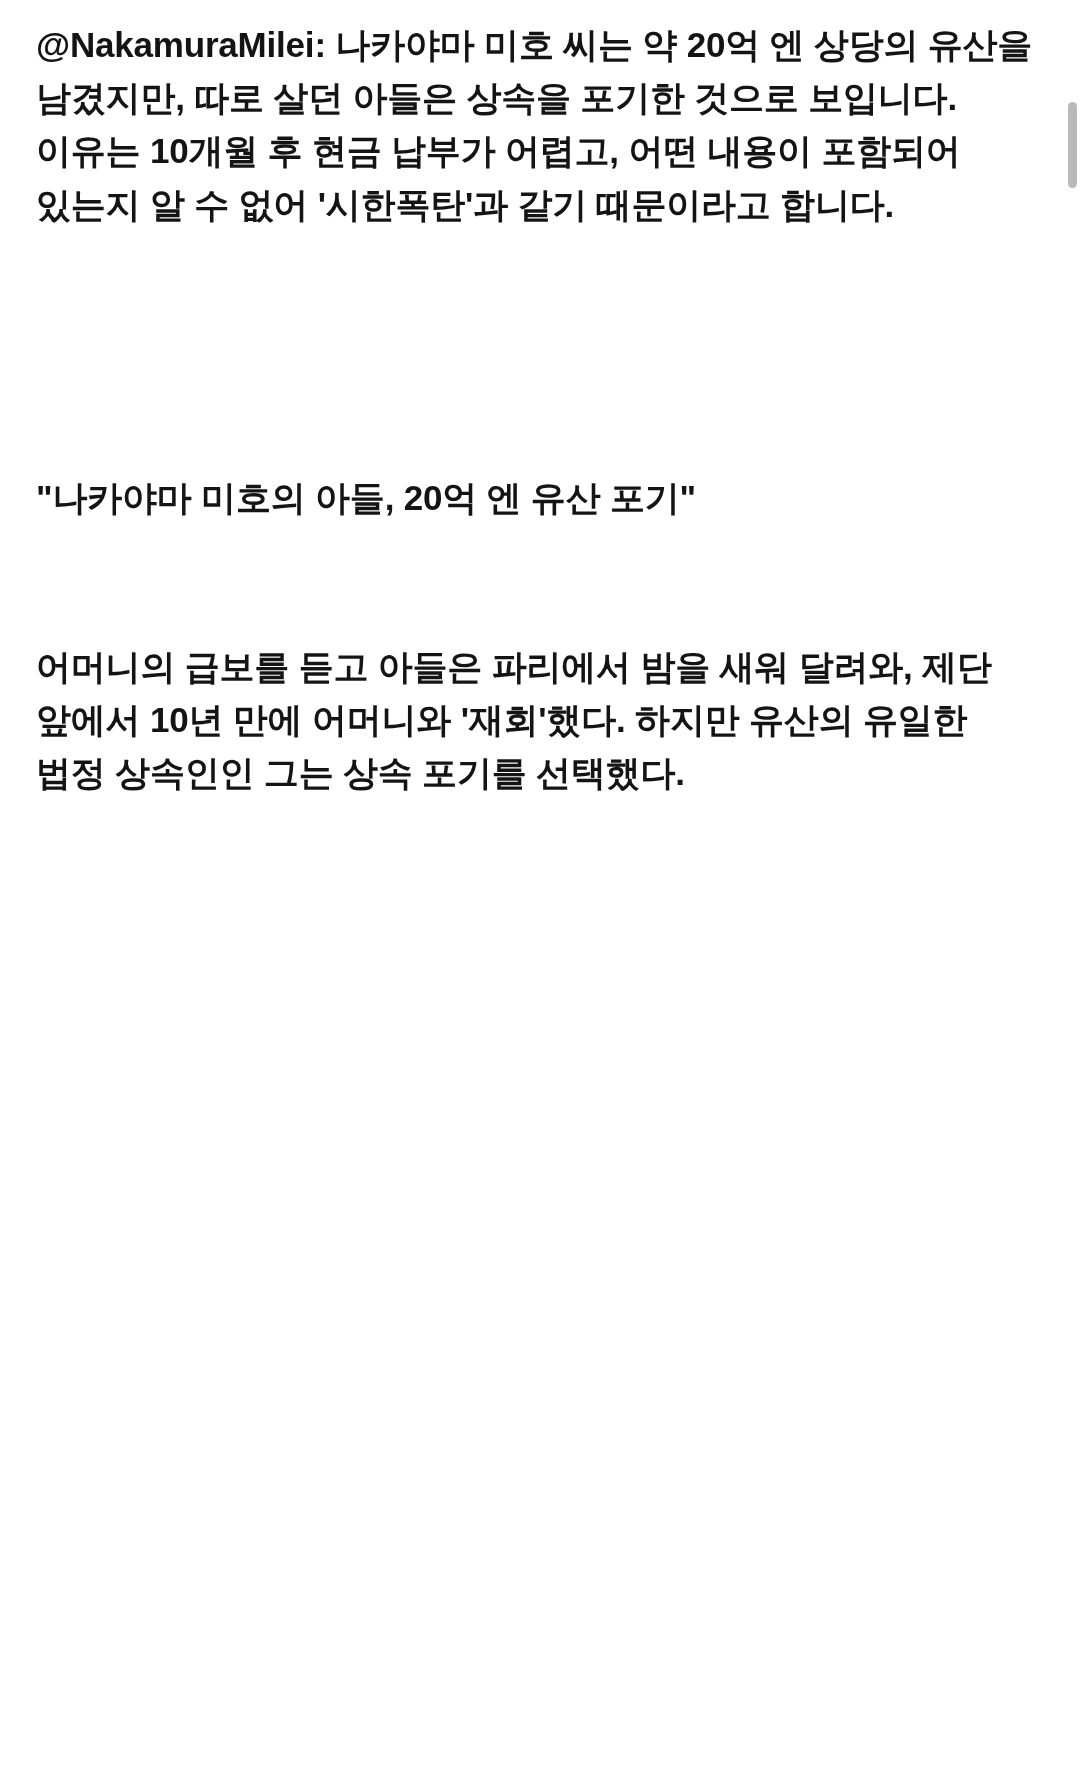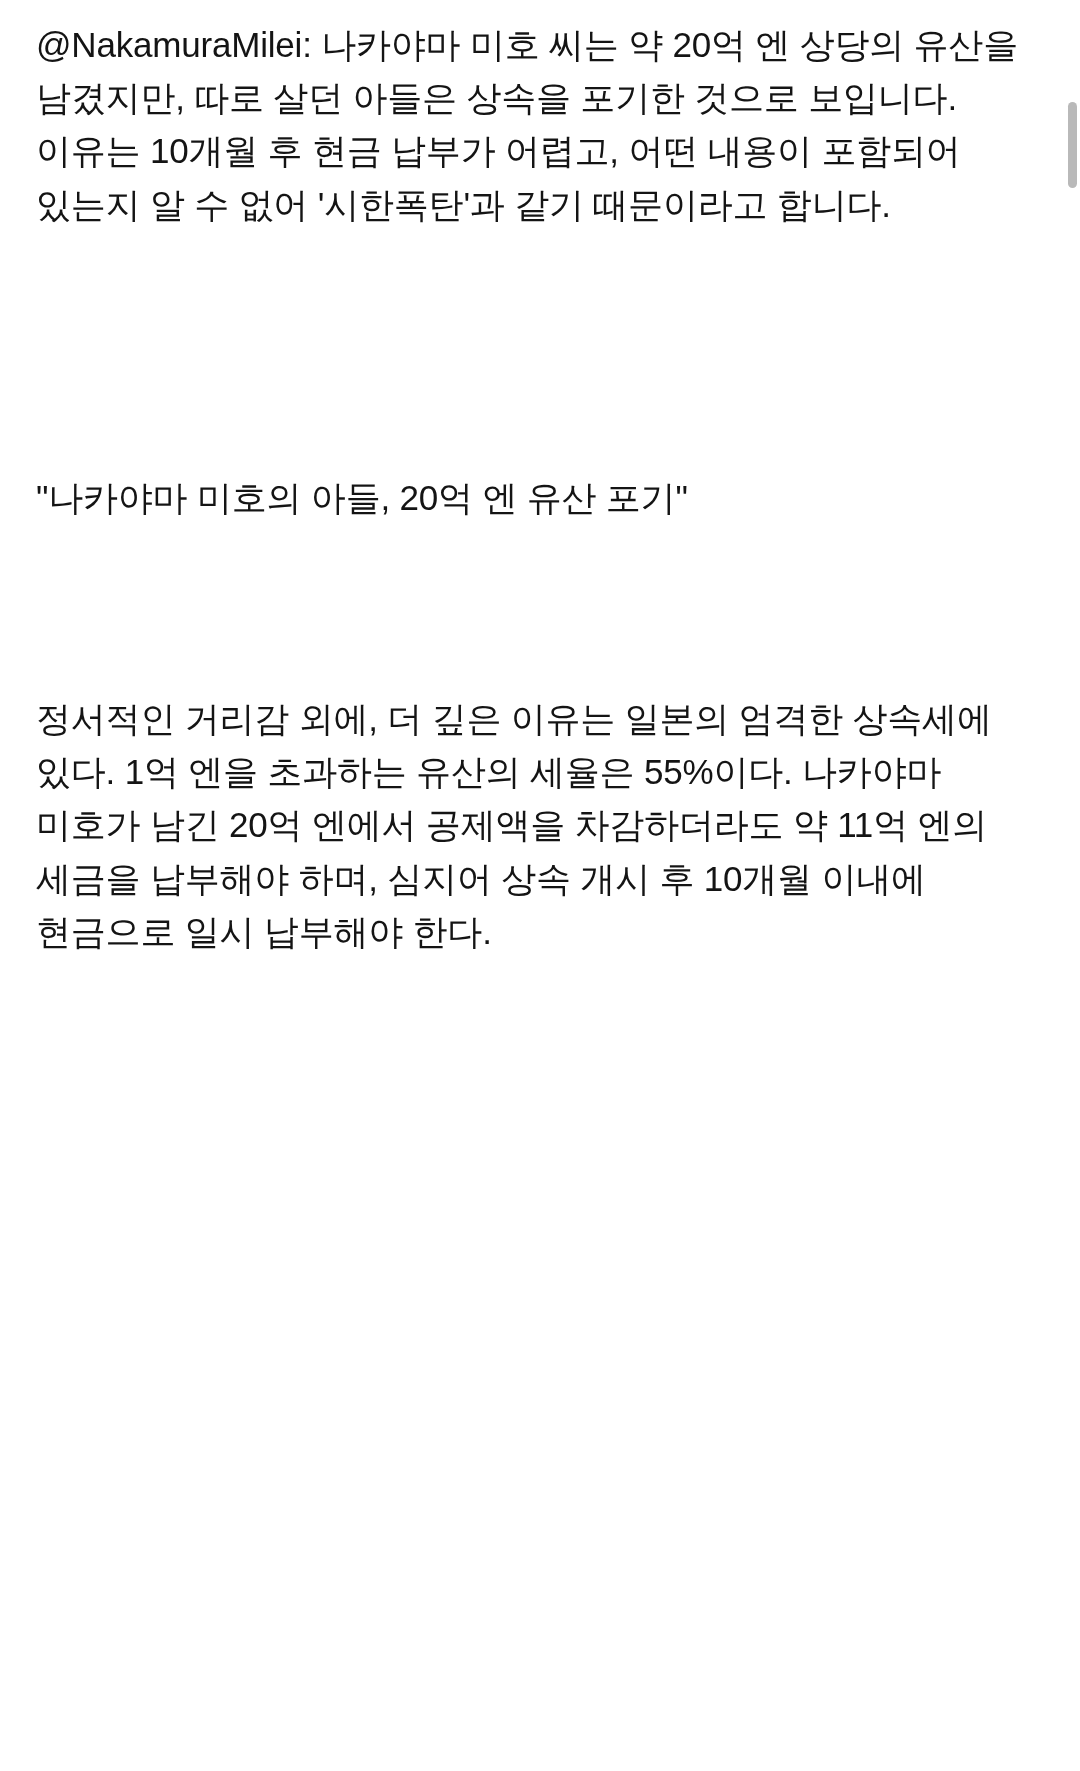--- a/index.html
+++ b/index.html
@@ -13,20 +13,21 @@
     font-family: "Liberation Sans", "DejaVu Sans", sans-serif;
     color: #141414;
     position: relative;
     overflow-x: hidden;
   }
   .page {
     box-sizing: border-box;
     width: 1080px;
     padding: 18px 40px 30px 36px;
     position: relative;
+    font-weight: bold;
   }
   .para {
     font-size: 35px;
     line-height: 1.52;
     letter-spacing: -0.2px;
     margin: 0;
     word-break: keep-all;
     white-space: pre-wrap;
   }
   .gap-lg { height: 176px; }
@@ -64,24 +65,24 @@
 
   <div class="gap-md"></div>
 
   <p class="para">"나카야마 미호의 아들, 20억 엔 유산 포기"</p>
 
   <div class="gap-md"></div>
 
 
   <div class="gap-sm"></div>
 
+  <p class="para">어머니의 급보를 듣고 아들은 파리에서 밤을 새워 달려와, 제단 앞에서 10년 만에 어머니와 '재회'했다. 하지만 유산의 유일한 법정 상속인인 그는 상속 포기를 선택했다.</p>
 
   <div class="gap-sm"></div>
 
-  <p class="para">정서적인 거리감 외에, 더 깊은 이유는 일본의 엄격한 상속세에 있다. 1억 엔을 초과하는 유산의 세율은 55%이다. 나카야마 미호가 남긴 20억 엔에서 공제액을 차감하더라도 약 11억 엔의 세금을 납부해야 하며, 심지어 상속 개시 후 10개월 이내에 현금으로 일시 납부해야 한다.</p>
 
   <div class="gap-sm"></div>
 
 
 </div>
 
 <div class="scrollbar-track">
   <div class="scrollbar-thumb"></div>
 </div>
 

